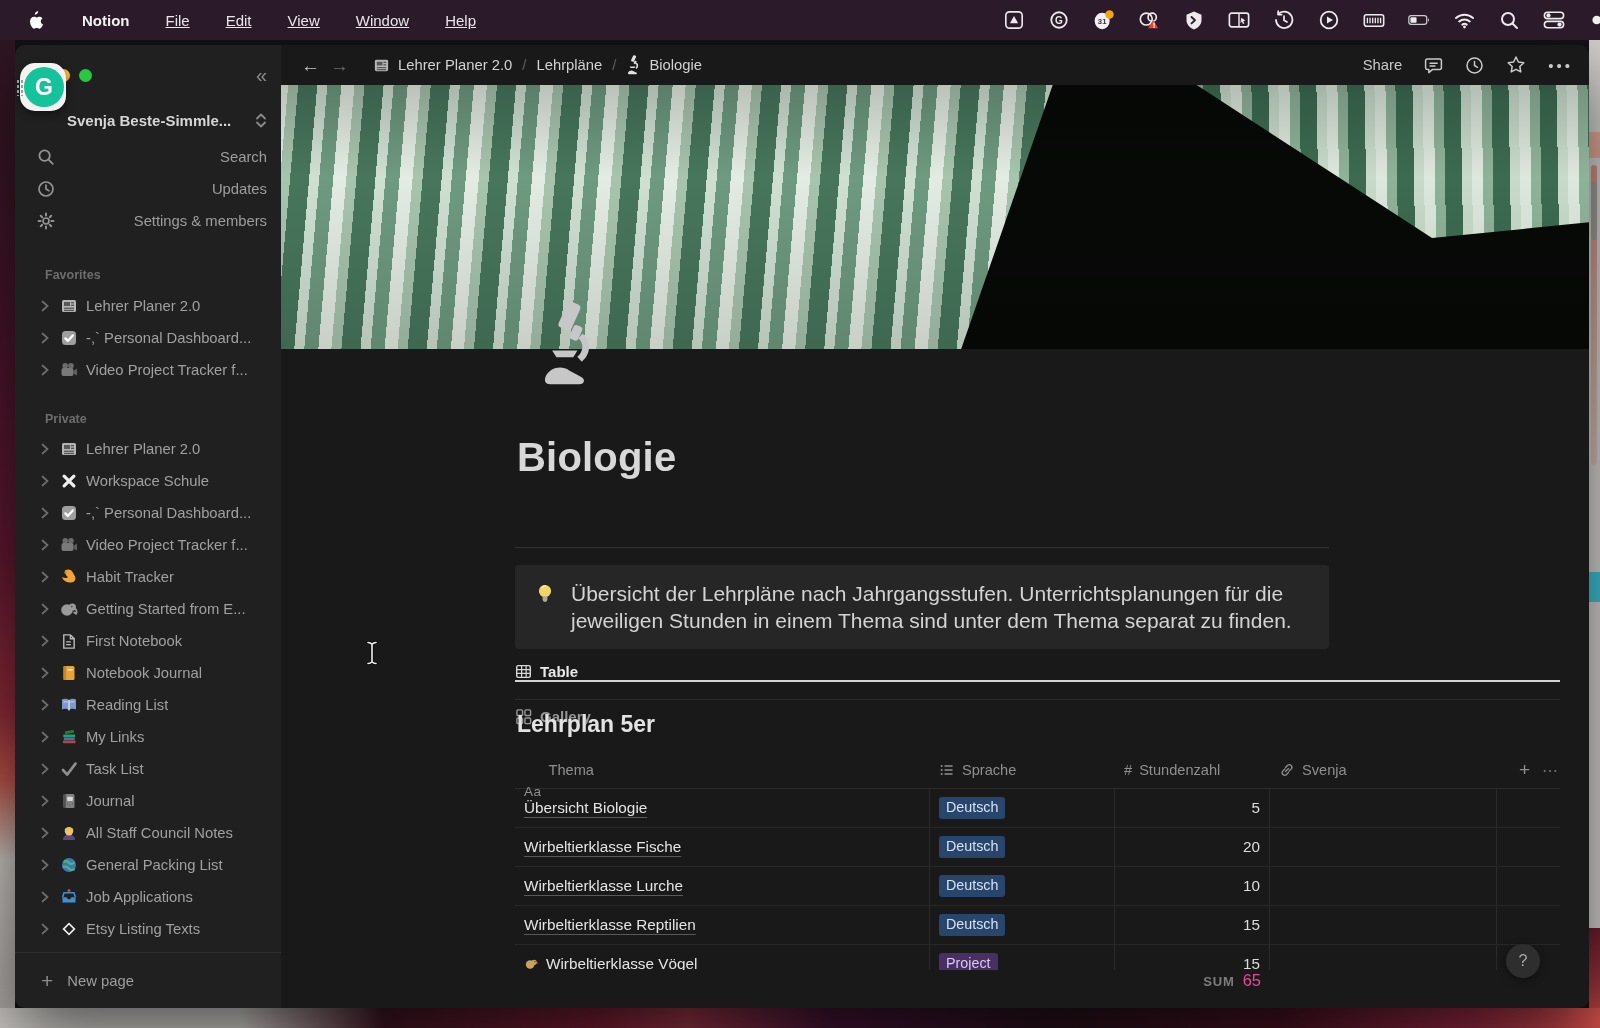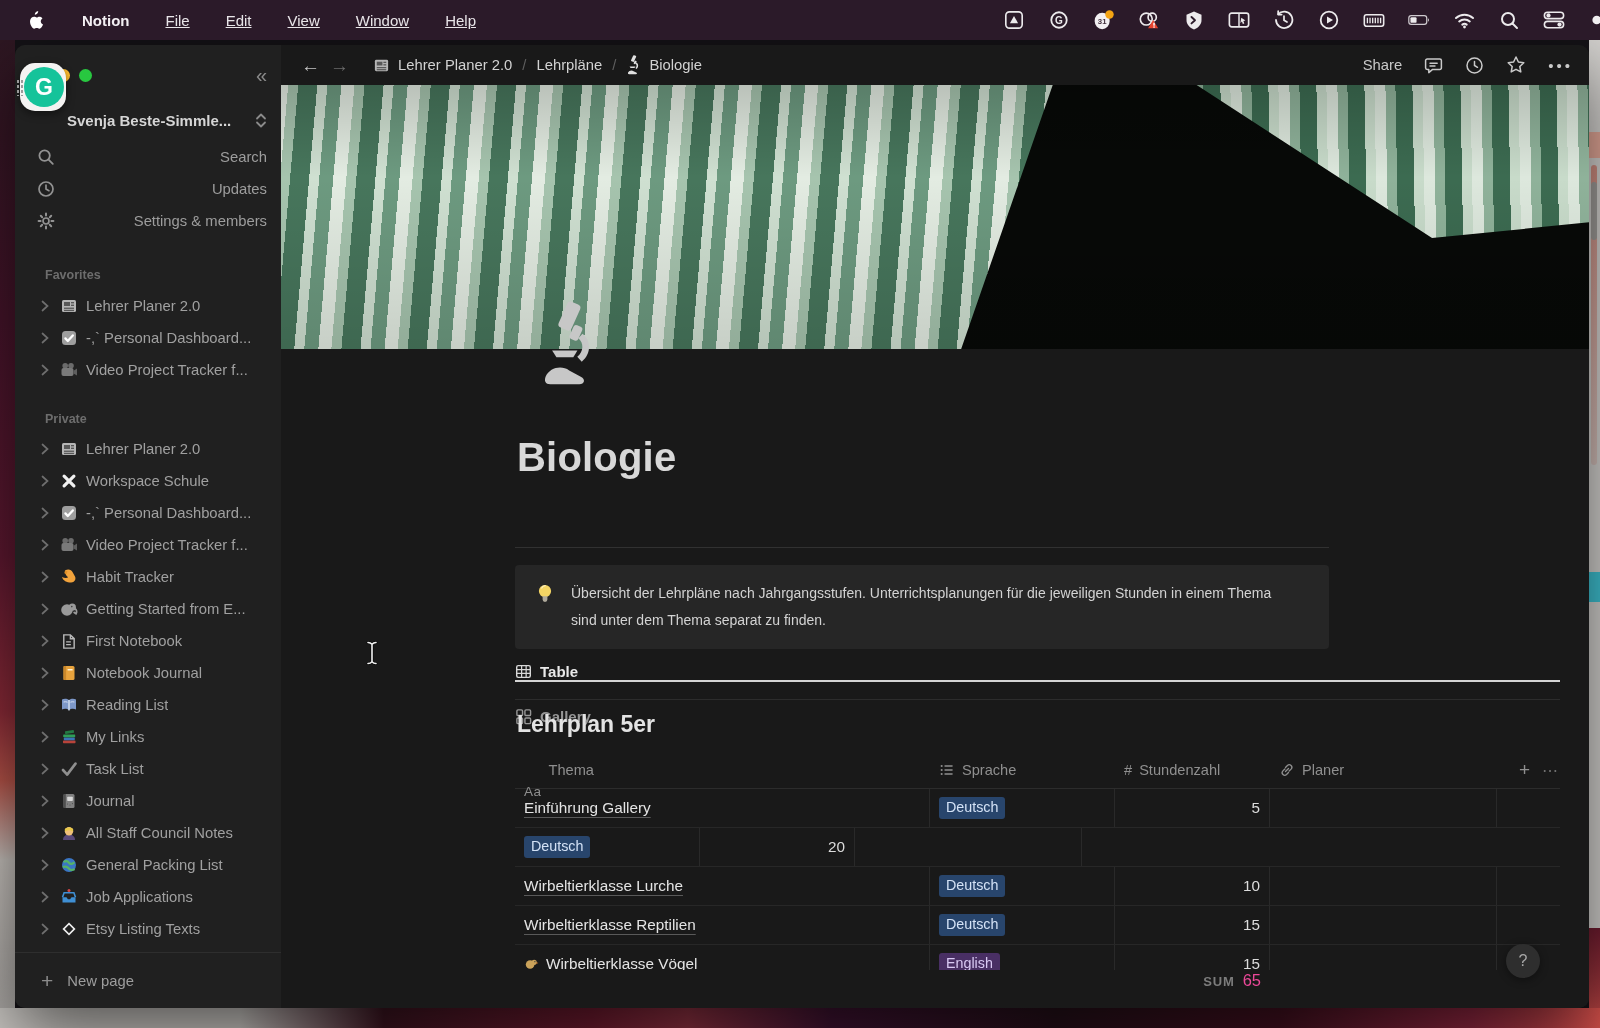--- a/index.html
+++ b/index.html
@@ -75,21 +75,21 @@
   .leafGap{position:absolute;inset:0;background:#070907;
     clip-path:polygon(59% 0%,70% 0%,88% 58%,100% 52%,100% 100%,52% 100%);}
   .coverShade{position:absolute;inset:0;background:linear-gradient(180deg,rgba(0,0,0,.18),rgba(0,0,0,0) 35%,rgba(0,0,0,.12) 100%);}
 
   .page-body{position:relative;flex:1;}
   .page-icon{position:absolute;left:258px;top:-49px;z-index:5;}
   .page-title{position:absolute;left:236px;top:86px;font-size:40px;font-weight:700;color:#d8d8d8;letter-spacing:.2px;}
   .hr{position:absolute;left:234px;top:198px;width:814px;height:1px;background:#313131;}
   .callout{position:absolute;left:234px;top:216px;width:814px;box-sizing:border-box;background:#262626;border-radius:4px;
     padding:15px 18px 15px 20px;display:flex;gap:16px;}
-  .callout .ctext{color:#d3d3d3;font-size:14px;line-height:27px;max-width:724px;}
+  .callout .ctext{color:#d3d3d3;font-size:21px;line-height:27px;max-width:724px;}
   .views{position:absolute;left:234px;top:314px;width:1045px;height:36px;border-bottom:1px solid #2c2c2c;display:flex;gap:26px;flex-direction:column;}
   .view-tab{display:flex;align-items:center;gap:8px;font-size:15px;height:36px;box-sizing:border-box;font-weight:bold;}
   .view-tab.active{color:#e9e9e9;font-weight:600;border-bottom:2px solid #d4d4d4;}
   .view-tab.idle{color:#969696;}
   .db-title{position:absolute;left:236px;top:362px;font-size:23px;font-weight:700;color:#e3e3e3;}
   .db{position:absolute;left:234px;top:403px;width:1045px;}
   .db-head{height:37px;display:flex;align-items:center;color:#8f8f8f;font-size:14.6px;border-bottom:1px solid #2c2c2c;box-sizing:border-box;}
   .hc{display:flex;align-items:center;gap:7px;padding-left:9px;box-sizing:border-box;flex:none;}
   .hc.c1{width:415px;}.hc.c2{width:185px;}.hc.c3{width:155px;}.hc.c4{width:227px;}
   .hc.cadd{margin-left:auto;gap:12px;padding-right:2px;color:#8f8f8f;}
@@ -745,43 +745,46 @@
             <span>#</span>
             <span>Stundenzahl</span>
           </div>
           <div class="hc c4">
             <span>
                 <svg width="16" height="16" viewBox="0 0 18 18">
                   <path d="M7.3 10.7 l3.4-3.4" stroke="#8f8f8f" stroke-width="1.5" stroke-linecap="round"></path>
                   <path d="M6.6 7.8 l-2.2 2.2 a2.9 2.9 0 0 0 4.1 4.1 l2.2-2.2 M11.4 10.2 l2.2-2.2 a2.9 2.9 0 0 0 -4.1-4.1 L7.3 6.1" fill="none" stroke="#8f8f8f" stroke-width="1.5" stroke-linecap="round"></path>
                 </svg>
               </span>
-            <span>Planer</span>
+            <span>Svenja</span>
           </div>
           <div class="hc cadd">
             <span style="font-size:19px;color:#8f8f8f;">+</span>
             <span style="font-size:16px;color:#6f6f6f;">⋯</span>
           </div>
         </div>
 
         <div class="rows-viewport">
           <div class="dbrow">
             <div class="cell c1">
-                <span class="thema">Einführung Gallery</span>
+                <span class="thema">Übersicht Biologie</span>
               </div>
             <div class="cell c2">
                 <span class="badge blue">Deutsch</span>
               </div>
             <div class="cell c3">
                 <span>5</span>
               </div>
             <div class="cell c4"></div>
             <div class="cell cend"></div>
           </div>
           <div class="dbrow">
+            <div class="cell c1">
+                <span class="thema">Wirbeltierklasse Fische</span>
+              </div>
             <div class="cell c2">
                 <span class="badge blue">Deutsch</span>
               </div>
             <div class="cell c3">
                 <span>20</span>
               </div>
             <div class="cell c4"></div>
             <div class="cell cend"></div>
           </div>
           <div class="dbrow">
@@ -816,21 +819,21 @@
                   <svg width="15" height="15" viewBox="0 0 16 16">
                     <circle cx="6.5" cy="8" r="4.6" fill="#caa25a"></circle>
                     <circle cx="10.8" cy="5.6" r="2.8" fill="#caa25a"></circle>
                     <circle cx="11.6" cy="5" r=".7" fill="#3a3a3a"></circle>
                     <path d="M13.2 5.6 l2.2.8 -2.2.8z" fill="#e0812f"></path>
                   </svg>
                 </span>
               <span class="thema">Wirbeltierklasse Vögel</span>
             </div>
             <div class="cell c2">
-                <span class="badge purple">English</span>
+                <span class="badge purple">Project</span>
               </div>
             <div class="cell c3">
                 <span>15</span>
               </div>
             <div class="cell c4"></div>
             <div class="cell cend"></div>
           </div>
         </div>
       </div>
 

